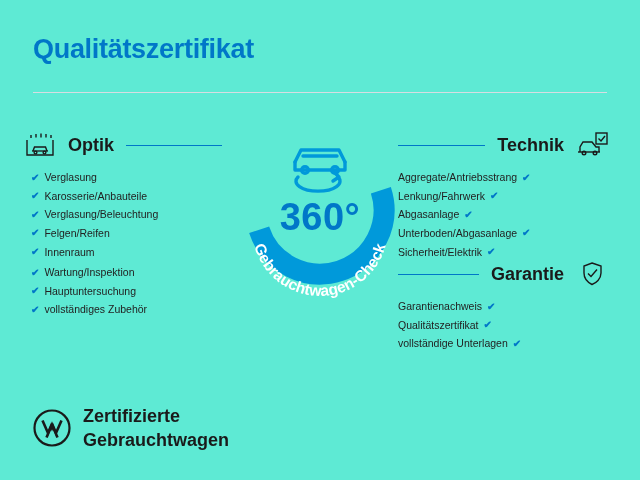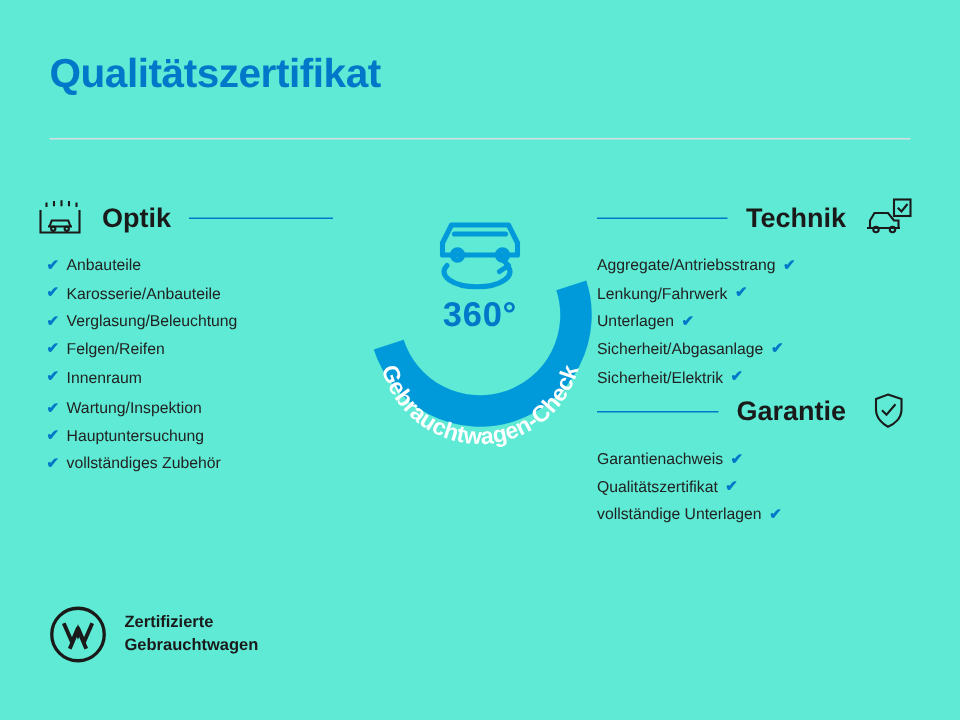--- a/index.html
+++ b/index.html
@@ -98,41 +98,41 @@
     top: 110px;
     width: 184px;
     height: 210px;
   }
   .badge-text {
     position: absolute;
     left: 0;
     top: 86px;
     width: 184px;
     text-align: center;
-    font-size: 23px;
+    font-size: 38px;
     font-weight: bold;
     color: #0077c8;
     letter-spacing: 0.5px;
   }
   
   .footer {
     position: absolute;
     left: 33px;
     top: 404px;
     display: flex;
     align-items: center;
   }
   .vw-logo {
     width: 38px;
     height: 38px;
     flex: 0 0 auto;
   }
   .footer-text {
     margin-left: 12px;
-    font-size: 11px;
+    font-size: 18px;
     font-weight: bold;
     color: #1a1a1a;
     line-height: 1.35;
   }
   .footer-text div { white-space: nowrap; }
 </style>
 </head>
 <body>
 
 <div id="page">
@@ -153,21 +153,21 @@
             <path d="M8 4 v3 M13 3 v3.5 M18 2.5 v4 M23 3 v3.5 M28 4 v3"></path>
           </g>
         </svg>
       </span>
       <span class="sec-title left">Optik</span>
       <span class="sec-rule"></span>
     </div>
     <div class="items">
       <div class="item">
           <span class="check pre">✔</span>
-          <span>Anbauteile</span>
+          <span>Verglasung</span>
         </div>
       <div class="item">
           <span class="check pre">✔</span>
           <span>Karosserie/Anbauteile</span>
         </div>
       <div class="item">
           <span class="check pre">✔</span>
           <span>Verglasung/Beleuchtung</span>
         </div>
       <div class="item">
@@ -218,25 +218,25 @@
     <div class="items">
       <div class="item right">
           <span>Aggregate/Antriebsstrang</span>
           <span class="check post">✔</span>
         </div>
       <div class="item right">
           <span>Lenkung/Fahrwerk</span>
           <span class="check post">✔</span>
         </div>
       <div class="item right">
-          <span>Unterlagen</span>
-          <span class="check post">✔</span>
-        </div>
-      <div class="item right">
-          <span>Sicherheit/Abgasanlage</span>
+          <span>Abgasanlage</span>
+          <span class="check post">✔</span>
+        </div>
+      <div class="item right">
+          <span>Unterboden/Abgasanlage</span>
           <span class="check post">✔</span>
         </div>
       <div class="item right">
           <span>Sicherheit/Elektrik</span>
           <span class="check post">✔</span>
         </div>
     </div>
   </div>
 
   <div class="section" style="left:398px; top:257px; width:212px;">

